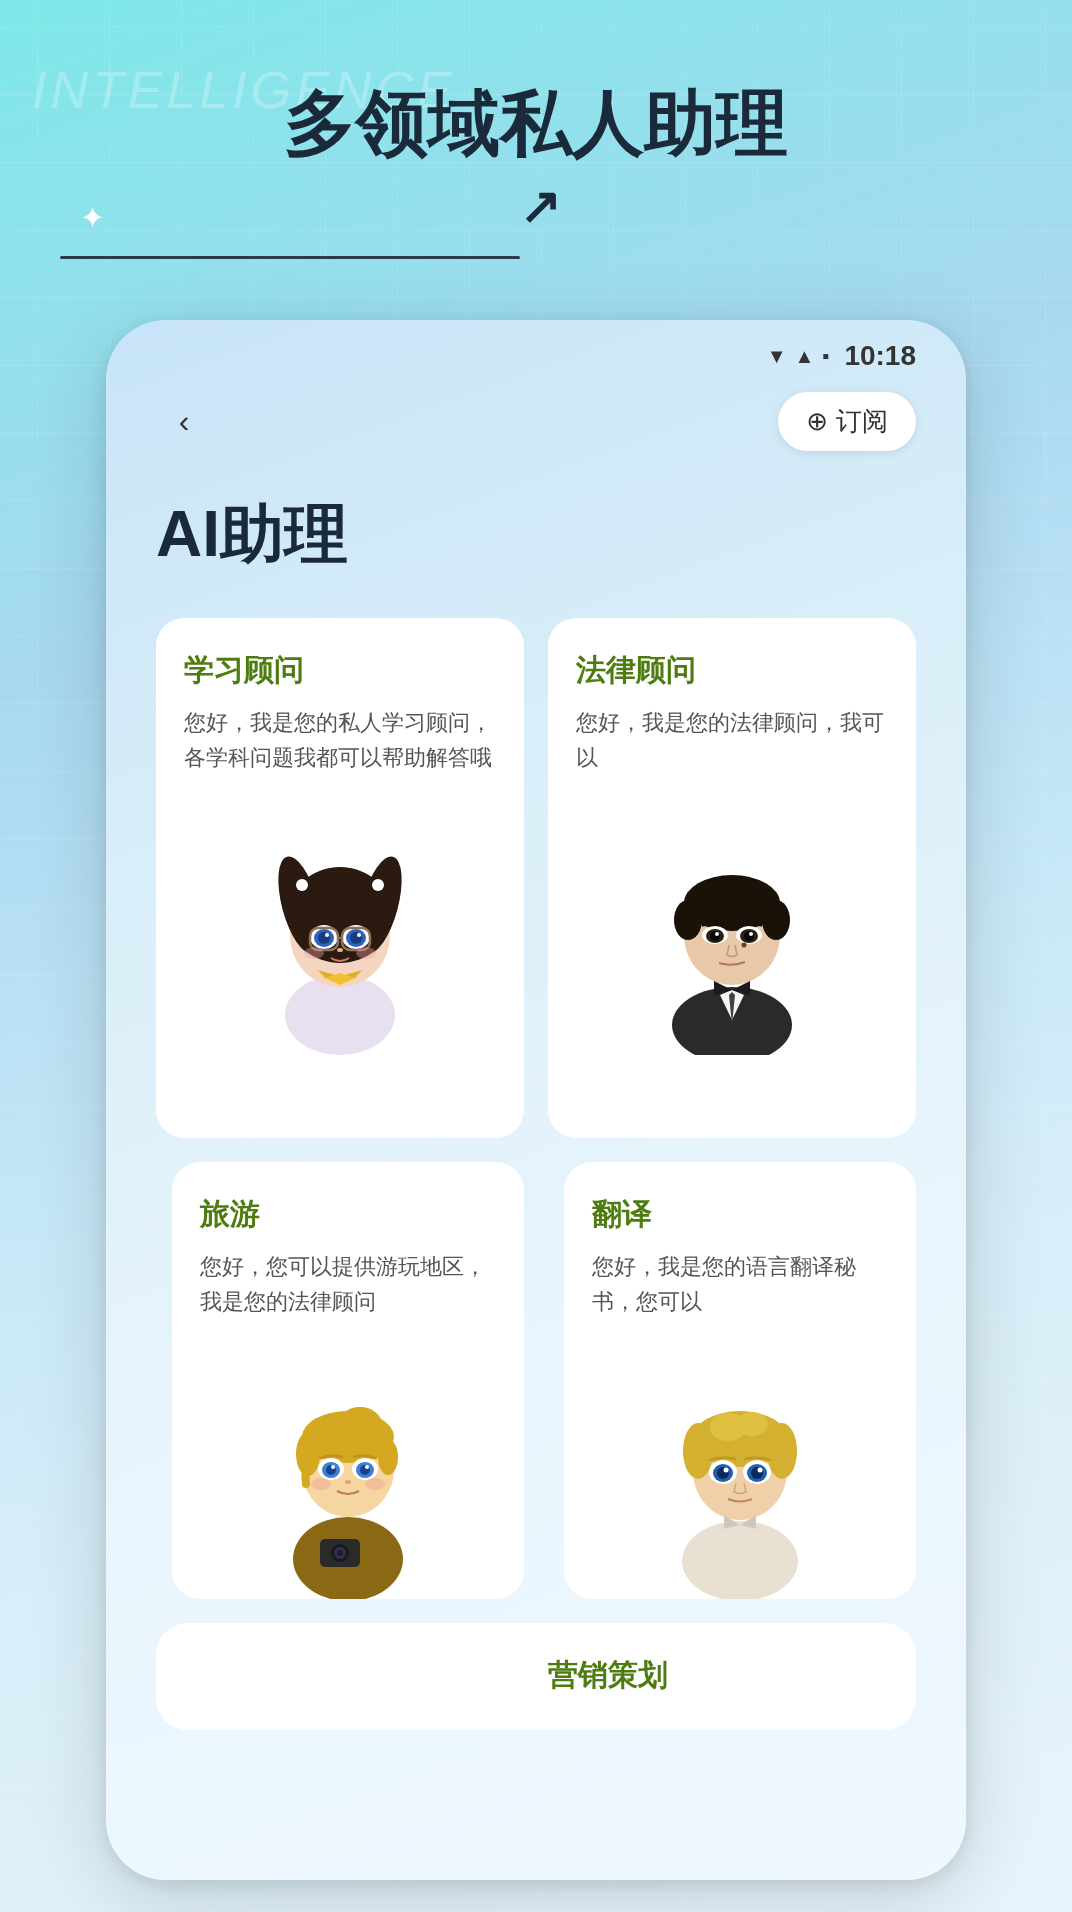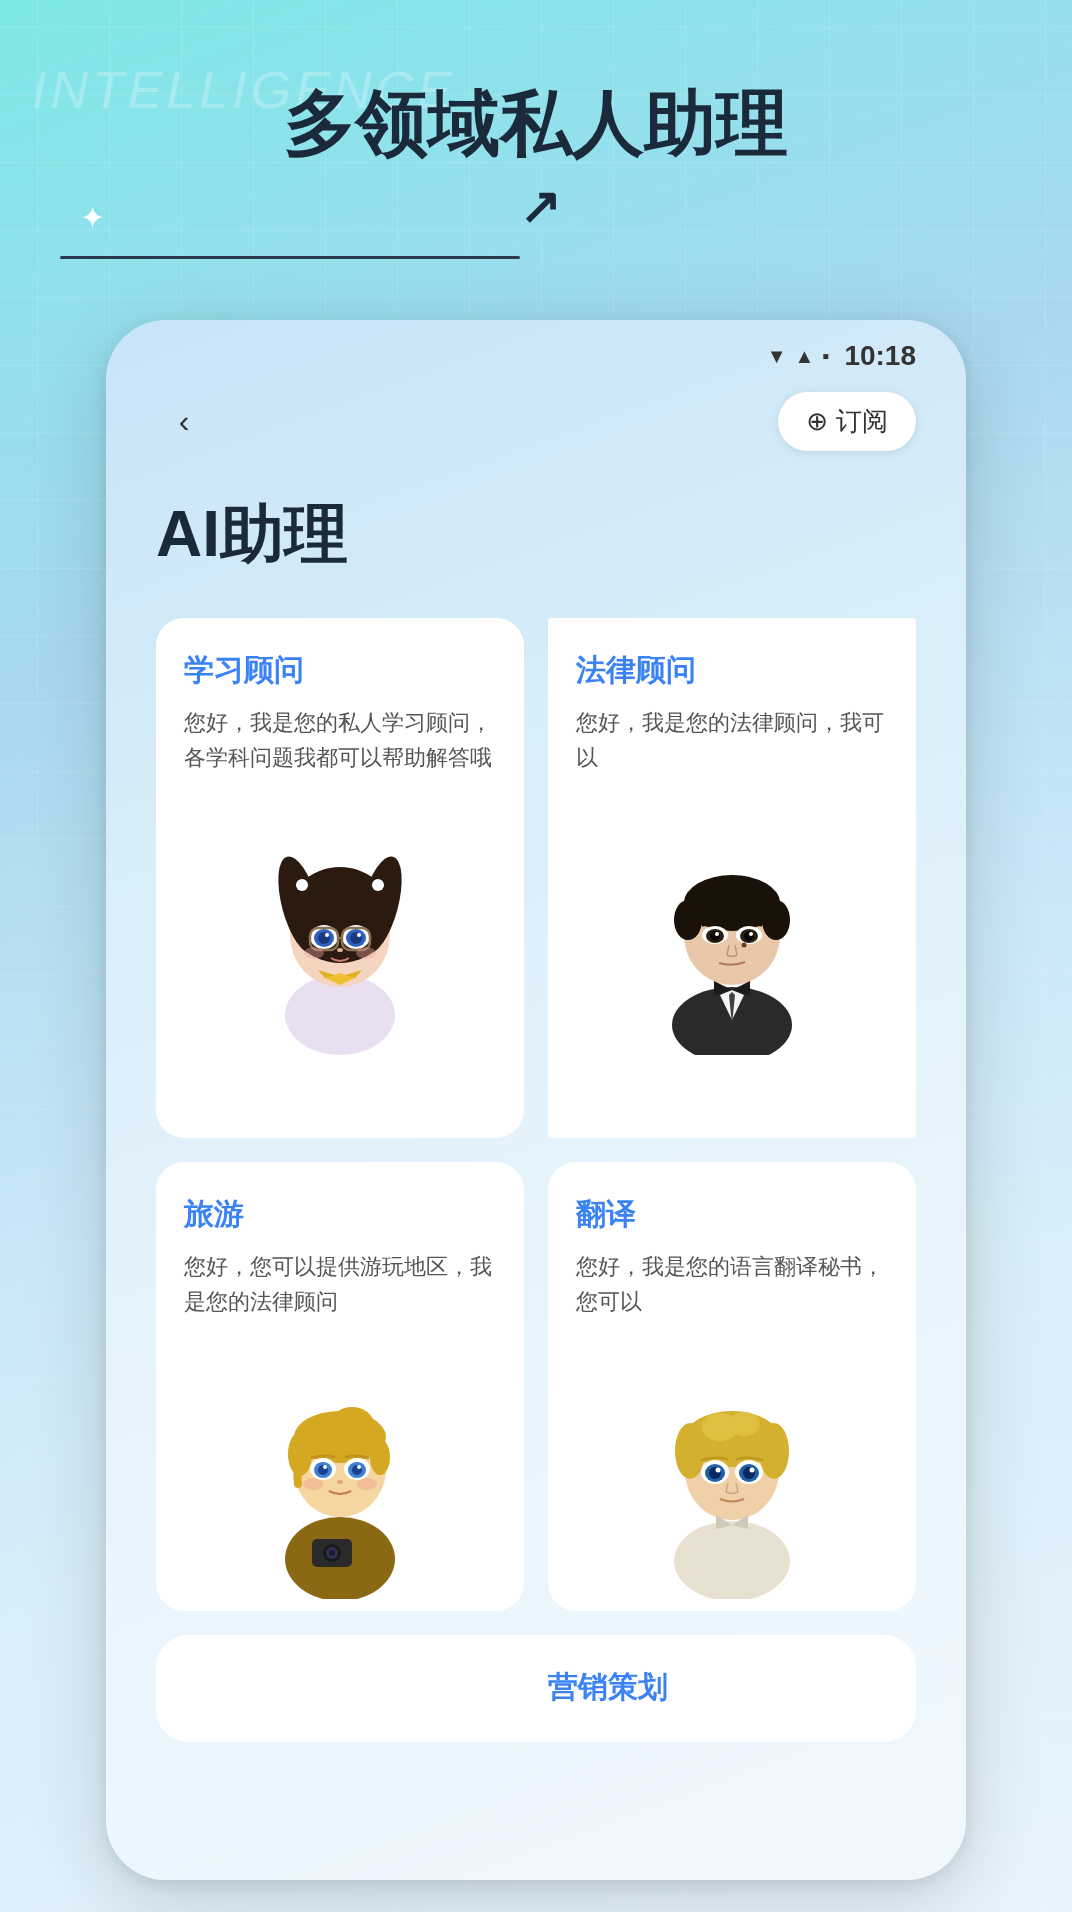--- a/index.html
+++ b/index.html
@@ -154,21 +154,21 @@
     
     .cards-grid {
       display: grid;
       grid-template-columns: 1fr 1fr;
       gap: 24px;
     }
 
     .card-title {
       font-size: 30px;
       font-weight: 700;
-      color: #3b82f6;
+      color: #4d7c0f;
       margin-bottom: 14px;
     }
 
     .card-desc {
       font-size: 22px;
       color: #555;
       line-height: 1.6;
       margin-bottom: 20px;
     }
 
@@ -176,42 +176,43 @@
       background: white;
       border-radius: 28px;
       padding: 32px 28px 0;
       overflow: hidden;
       position: relative;
       min-height: 520px;
     }
 
     .char-law-card {
       background: white;
-      border-radius: 4px;
+      border-radius: 28px;
       padding: 32px 28px 16px;
       overflow: hidden;
       position: relative;
       min-height: 520px;
     }
 
     
     .cards-row2 {
       display: grid;
       grid-template-columns: 1fr 1fr;
       gap: 24px;
       margin-top: 24px;
     }
 
     .card-partial {
       background: white;
       border-radius: 28px;
-      padding: 32px 28px 12px;
+      padding: 32px 28px 0;
       overflow: hidden;
       position: relative;
       min-height: 420px;
+      margin-left: 16px;
     }
 
     
     .sparkle {
       position: absolute;
       color: white;
       font-size: 24px;
     }
   </style>
 </head>

